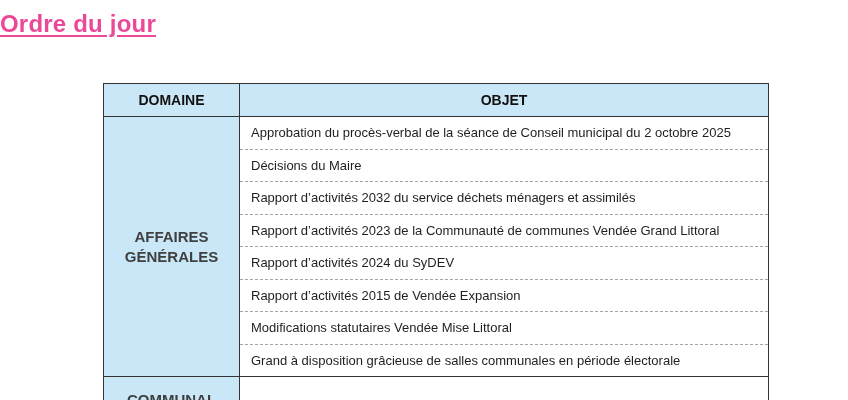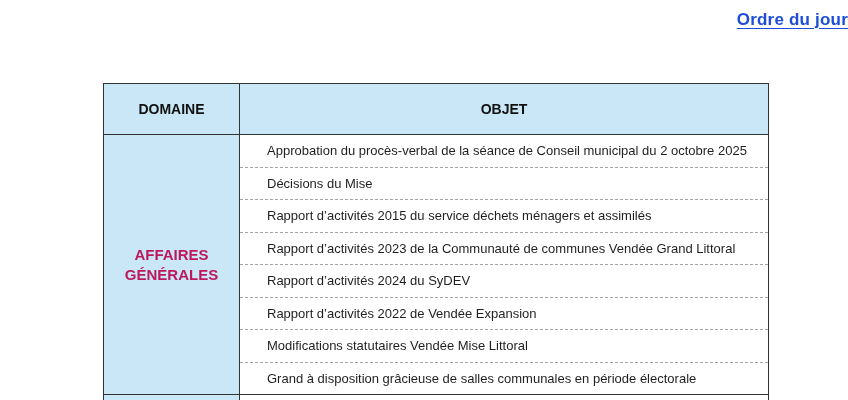--- a/index.html
+++ b/index.html
@@ -16,72 +16,72 @@
     position: relative;
     width: 848px;
     height: 400px;
     overflow: hidden;
   }
   .doc-title {
     position: absolute;
     top: 10px;
     left: 0;
     width: 100%;
-    text-align: right;
-    font-size: 17px;
+    text-align: left;
+    font-size: 24px;
     font-weight: 700;
     letter-spacing: 0.2px;
     text-decoration: underline;
     text-underline-offset: 3px;
-    color: #1d4ed8;
+    color: #ec4899;
   }
   table.agenda {
     position: absolute;
     left: 103px;
     top: 83px;
     width: 665px;
     border-collapse: collapse;
     table-layout: fixed;
   }
   col.col-domain { width: 136px; }
   col.col-objet  { width: 529px; }
 
   th.hdr {
     height: 26px;
     background: #C9E7F6;
     border: 1.5px solid #333333;
     font-size: 14px;
     font-weight: 700;
     text-align: center;
     color: #111111;
-    padding: 12px;
+    padding: 3px;
   }
   td.domain {
     background: #C9E7F6;
     border: 1.5px solid #333333;
     font-size: 15px;
     font-weight: 700;
     text-align: center;
     vertical-align: middle;
-    color: #be185d;
+    color: #404040;
     padding: 0 8px;
     line-height: 20px;
   }
   td.domain-next {
     vertical-align: top;
     padding-top: 13px;
     height: 55px;
   }
   td.item {
     height: 31.5px;
     border-left: 1.5px solid #333333;
     border-right: 1.5px solid #333333;
     border-top: 1px dashed #a6a6a6;
     font-size: 13px;
-    padding: 0 8px 0 27px;
+    padding: 0 8px 0 11px;
     white-space: nowrap;
     overflow: hidden;
     vertical-align: middle;
     color: #1f1f1f;
   }
   thead tr th { border-bottom: 1.5px solid #333333; }
   tr.first-item td.item { border-top: 1.5px solid #333333; }
   tr.section-start td { border-top: 1.5px solid #333333; }
 </style>
 </head>
@@ -101,33 +101,33 @@
         <th class="hdr">DOMAINE</th>
         <th class="hdr">OBJET</th>
       </tr>
     </thead>
     <tbody>
       <tr class="first-item">
         <td class="domain" rowspan="8">AFFAIRES GÉNÉRALES</td>
         <td class="item">Approbation du procès-verbal de la séance de Conseil municipal du 2 octobre 2025</td>
       </tr>
       <tr>
-        <td class="item">Décisions du Mise</td>
+        <td class="item">Décisions du Maire</td>
       </tr>
       <tr>
-        <td class="item">Rapport d’activités 2015 du service déchets ménagers et assimilés</td>
+        <td class="item">Rapport d’activités 2032 du service déchets ménagers et assimilés</td>
       </tr>
       <tr>
         <td class="item">Rapport d’activités 2023 de la Communauté de communes Vendée Grand Littoral</td>
       </tr>
       <tr>
         <td class="item">Rapport d’activités 2024 du SyDEV</td>
       </tr>
       <tr>
-        <td class="item">Rapport d’activités 2022 de Vendée Expansion</td>
+        <td class="item">Rapport d’activités 2015 de Vendée Expansion</td>
       </tr>
       <tr>
         <td class="item">Modifications statutaires Vendée Mise Littoral</td>
       </tr>
       <tr>
         <td class="item">Grand à disposition grâcieuse de salles communales en période électorale</td>
       </tr>
       <tr class="section-start">
         <td class="domain domain-next">COMMUNAL</td>
         <td class="item">Droit au toucher 2025</td>

